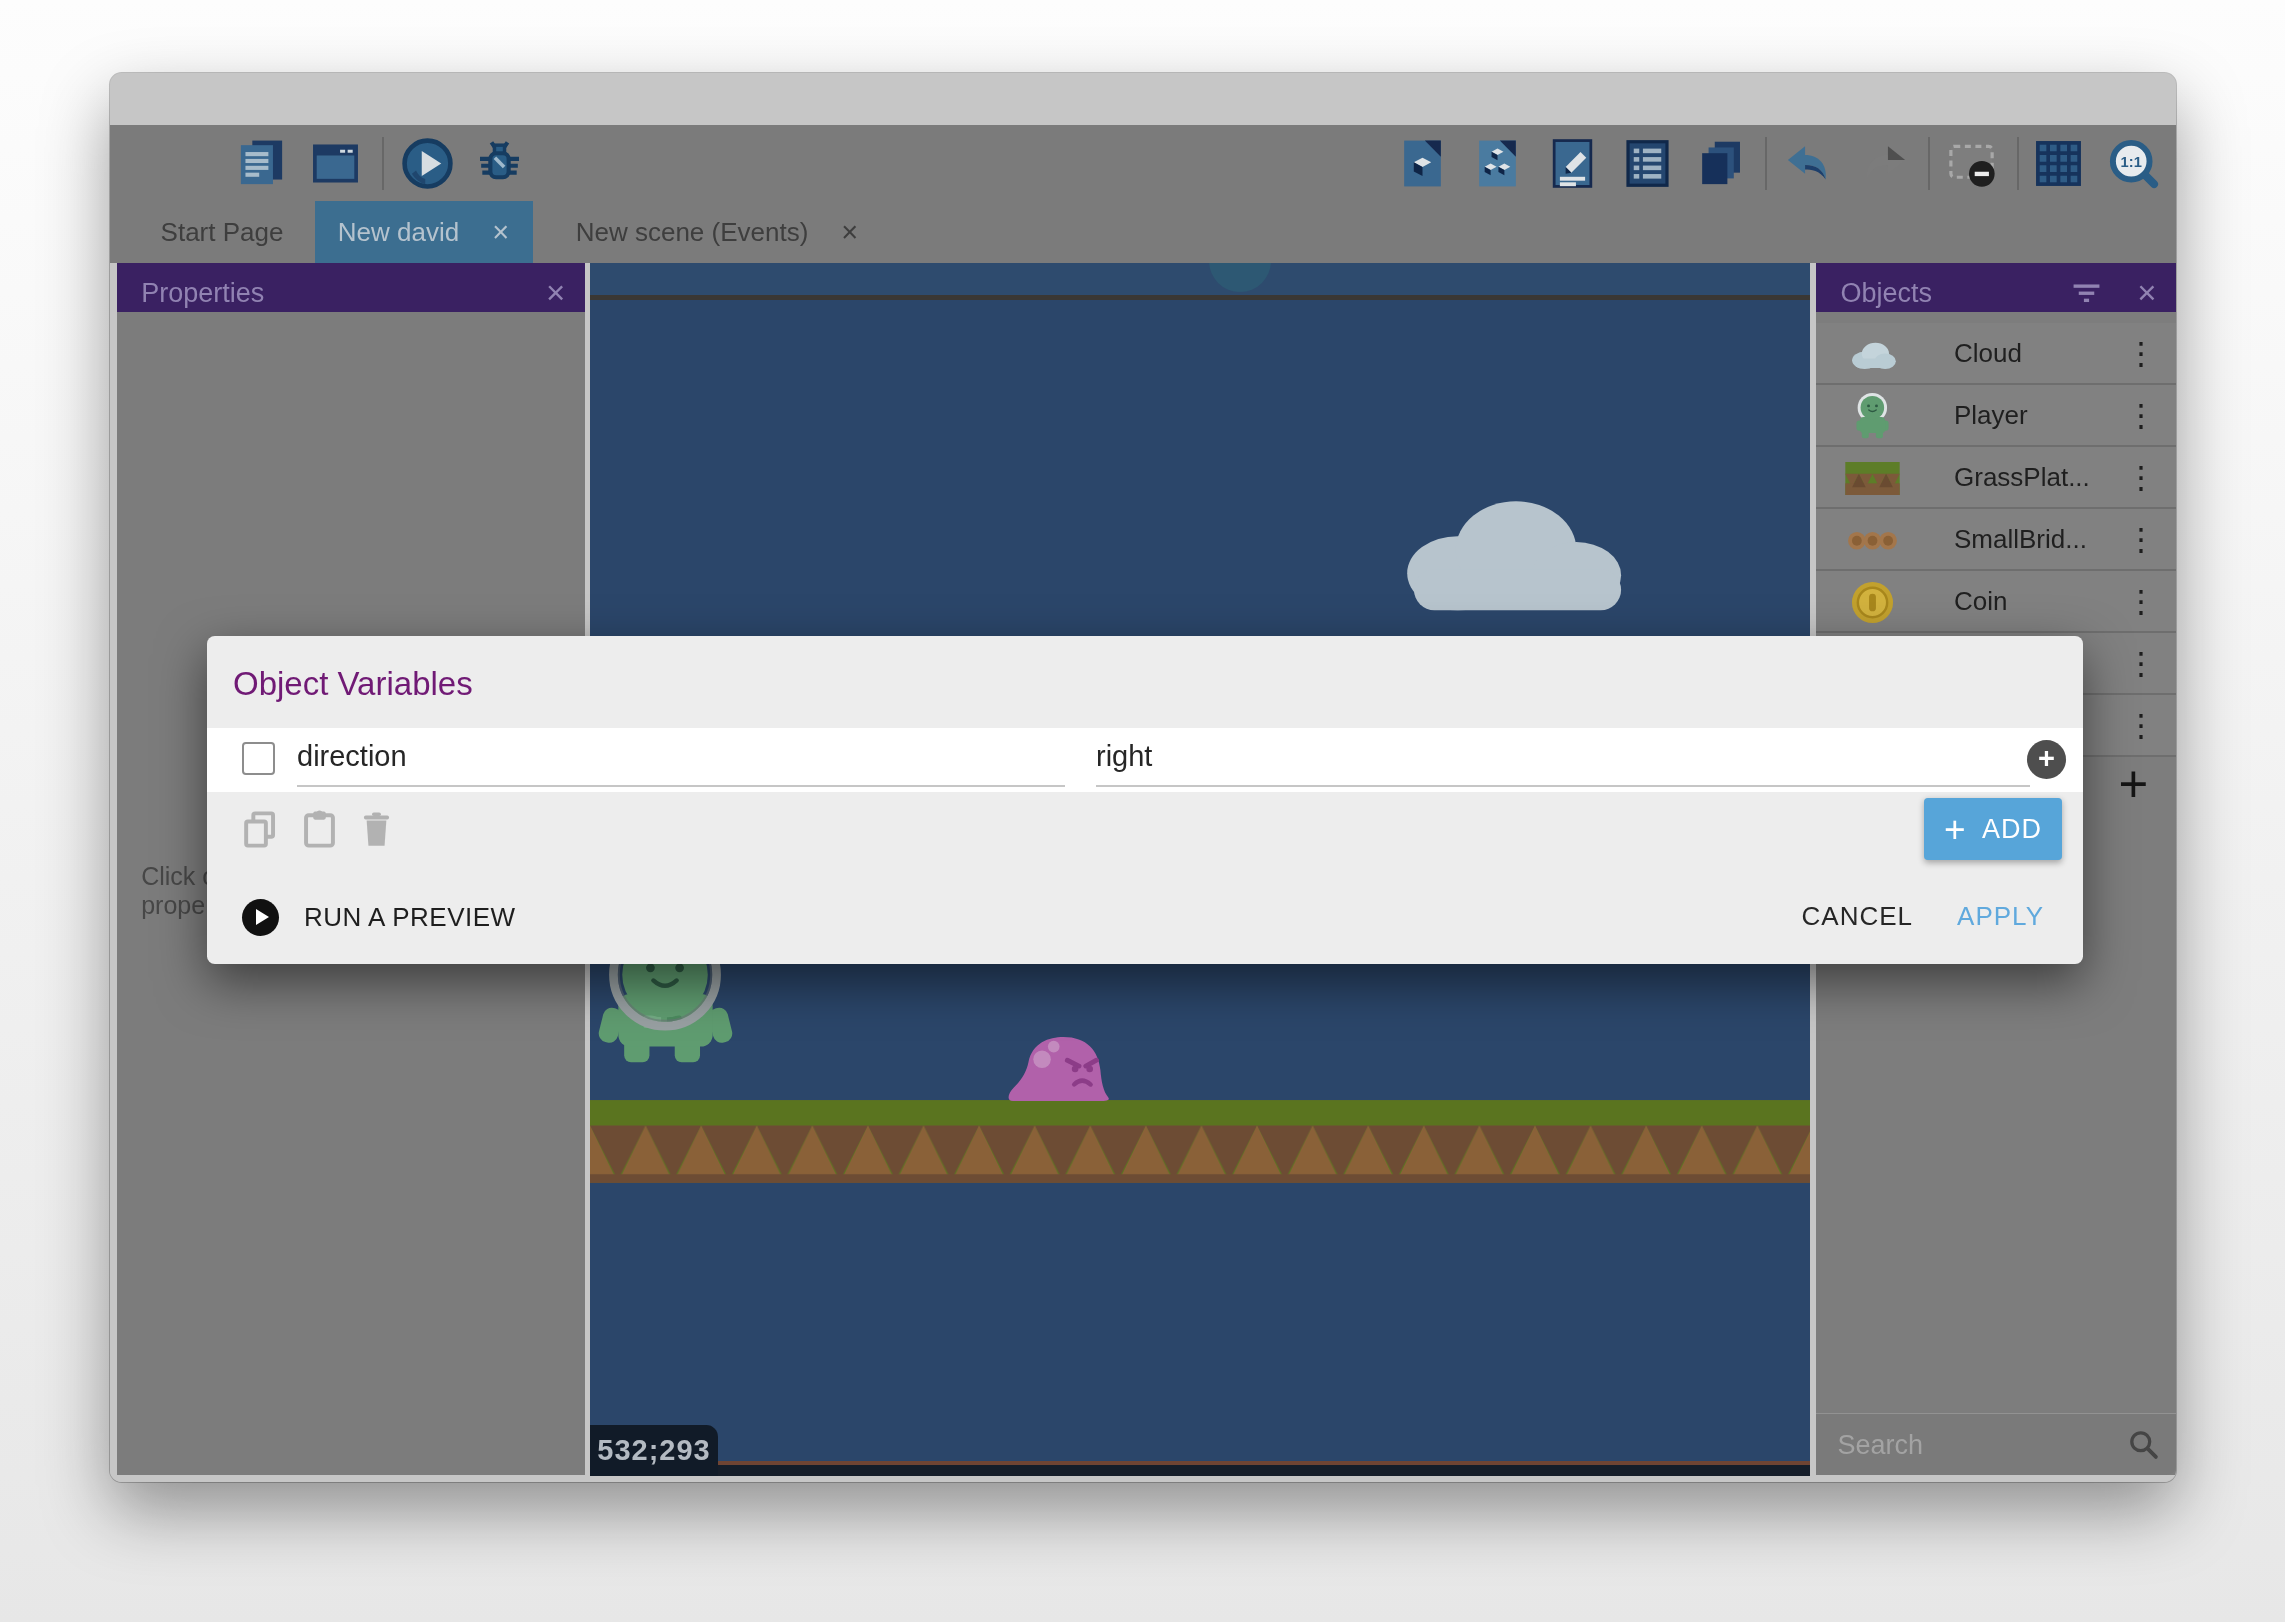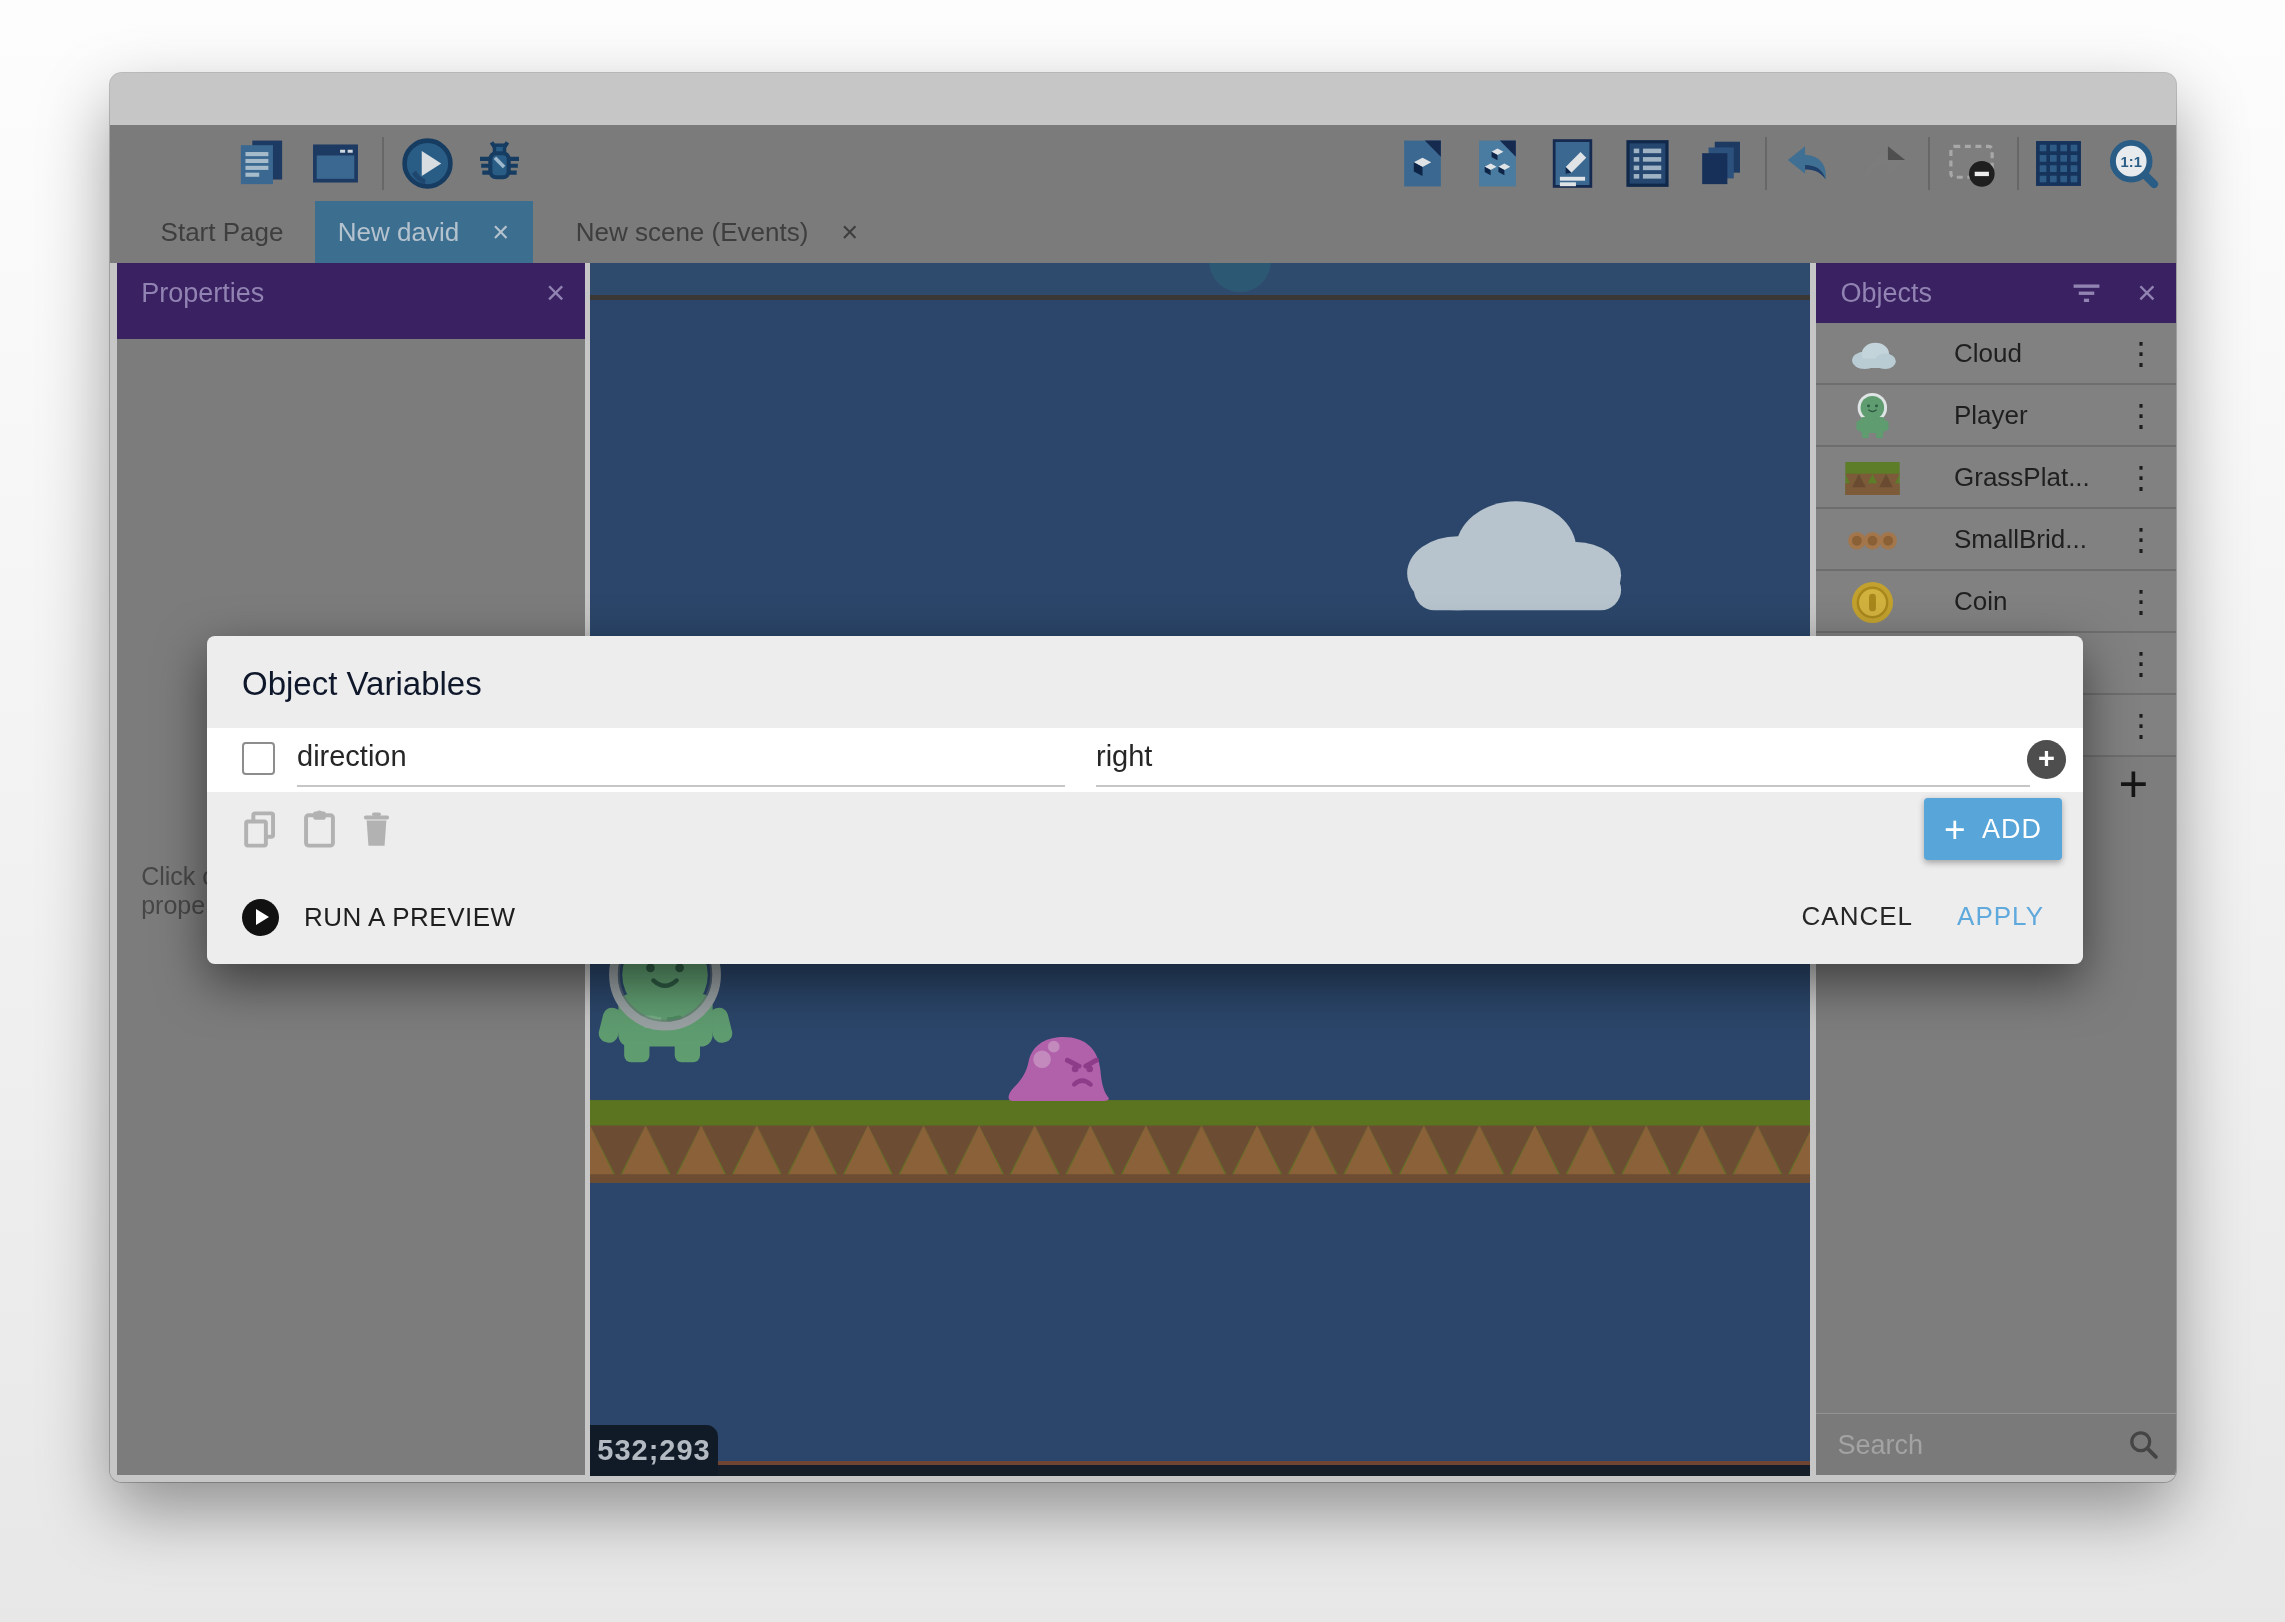--- a/index.html
+++ b/index.html
@@ -45,21 +45,21 @@
   .tab.active{width:218px;background:#3c6e90;color:#b5c3ce;}
   .tab.active .x{color:#b5c3ce;}
   .tab.events{width:330px;margin-left:19.5px;}
   .tab.events .x{color:#3e3e3e;}
 
   
   .content{position:absolute;left:0;top:190px;width:100%;height:1219px;background:#c6c6c6;}
 
   
   .props{position:absolute;left:6.8px;top:0;width:468px;height:1212px;background:#7c7c7c;}
-  .panel-head{position:absolute;left:0;top:0;width:100%;height:76px;background:#3a2162;}
+  .panel-head{position:absolute;left:0;top:0;width:100%;height:49px;background:#3a2162;}
   .panel-head .pt{position:absolute;left:24.4px;top:0;height:60px;line-height:60px;font-size:27px;color:#9183b2;}
   .panel-head .px{position:absolute;right:19.5px;top:0;height:60px;line-height:59px;font-size:33px;color:#9183b2;}
   .props .hint{position:absolute;left:24.4px;top:599px;width:585px;font-size:25px;color:#474747;}
 
   
   .canvas{position:absolute;left:480px;top:0;width:1220px;height:1213px;background:#2b466a;overflow:hidden;}
   .sky-top{position:absolute;left:0;top:0;width:100%;height:32px;background:#2e4b6e;}
   .win-border{position:absolute;left:0;top:32px;width:100%;height:4.9px;background:#3a3734;}
   .semicircle{position:absolute;left:619px;top:-33px;width:62px;height:62px;border-radius:50%;background:#2d5873;}
   .cloud{position:absolute;left:780px;top:213px;width:263px;height:141px;}
@@ -89,21 +89,21 @@
   }
   .obj-search input::placeholder{color:#a3a3a3;opacity:1;}
   .obj-search svg{position:absolute;right:15.6px;top:13.7px;}
 
   
   .dialog{
     position:absolute;left:207px;top:636px;width:1876px;height:328px;z-index:50;
     background:#ededed;border-radius:7.8px;
     box-shadow:0 17.6px 49px rgba(0,0,0,.5);
   }
-  .dialog .dtitle{position:absolute;left:35px;top:29px;font-size:33px;color:#0f172a;}
+  .dialog .dtitle{position:absolute;left:26px;top:29px;font-size:33px;color:#701a75;}
   .var-row{position:absolute;left:0;top:92px;width:100%;height:64px;background:#ffffff;}
   .var-row input[type=checkbox]{
     appearance:none;-webkit-appearance:none;position:absolute;left:35px;top:13.7px;width:33px;height:33px;
     border:2.9px solid #8d8d8d;border-radius:3.9px;background:#fff;margin:0;
   }
   .var-field{position:absolute;top:0;height:57px;border:none;outline:none;background:transparent;
     border-bottom:2.9px solid #c6c6c6;font-size:29px;color:#262626;padding:0;
     font-family:"Liberation Sans","DejaVu Sans",sans-serif;}
   .var-name{left:90px;width:768px;}
   .var-value{left:889px;width:934px;}

